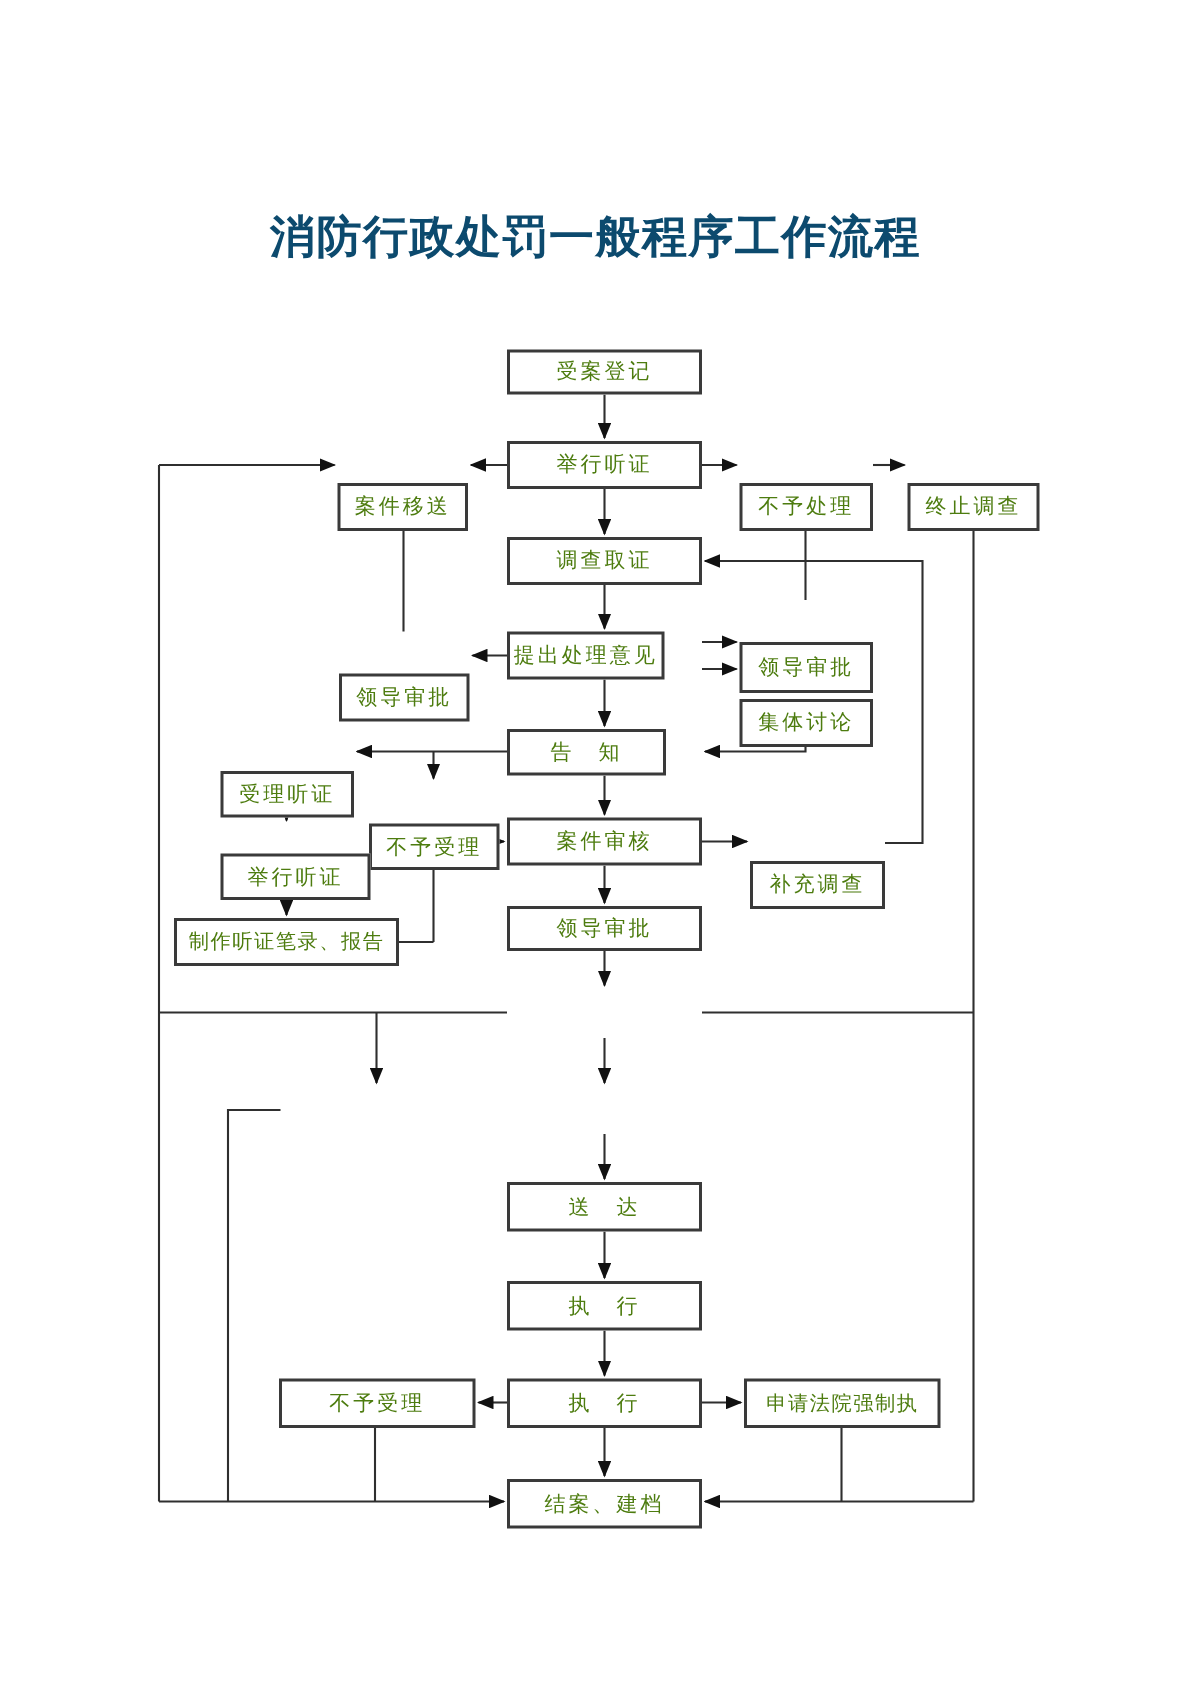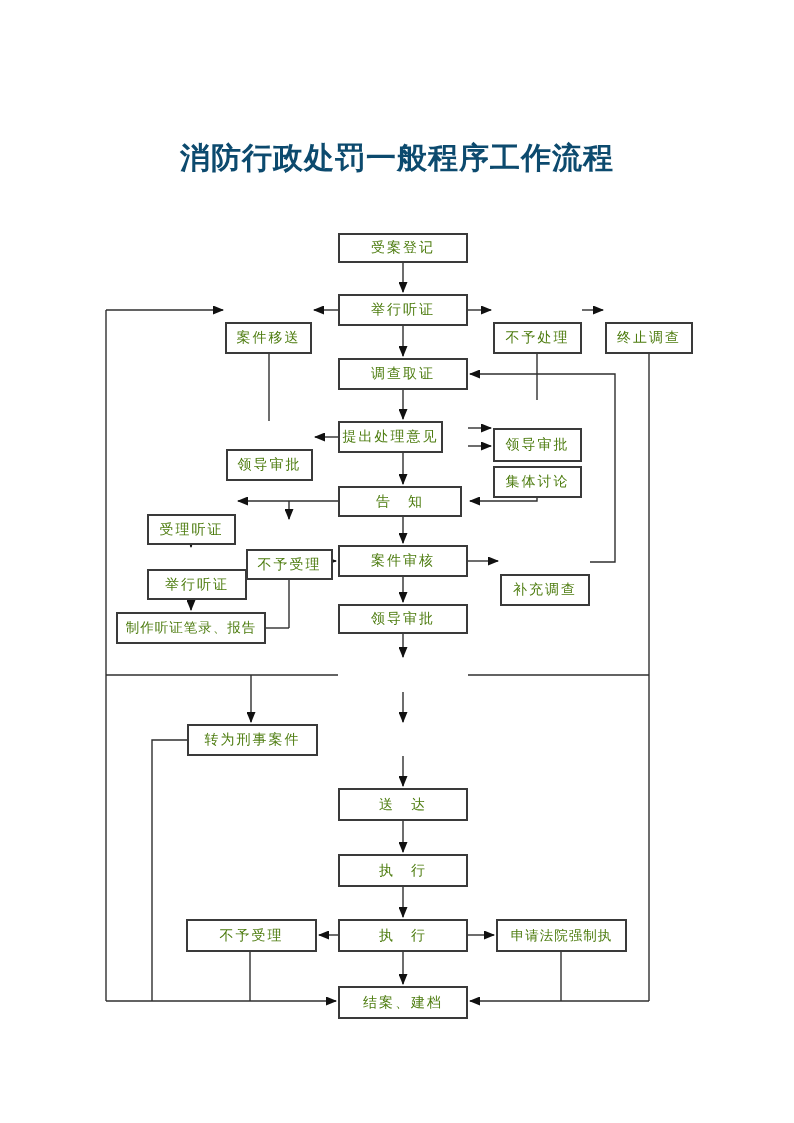--- a/index.html
+++ b/index.html
@@ -115,32 +115,31 @@
   <div class="node small" style="left:493px;top:294px;width:89px;height:32px">不予处理</div>
   <div class="node small" style="left:605px;top:294px;width:88px;height:32px">终止调查</div>
 
   <div class="node" style="left:338px;top:358px;width:130px;height:32px">调查取证</div>
 
   <div class="node small" style="left:226px;top:421px;width:87px;height:32px">领导审批</div>
   <div class="node" style="left:338px;top:421px;width:105px;height:32px">提出处理意见</div>
   <div class="node small" style="left:493px;top:400px;width:89px;height:34px">领导审批</div>
   <div class="node small" style="left:493px;top:438px;width:89px;height:32px">集体讨论</div>
 
-  <div class="node" style="left:338px;top:486px;width:124px;height:31px">告　知</div>
+  <div class="node" style="left:338px;top:486px;width:106px;height:31px">告　知</div>
   <div class="node small" style="left:147px;top:486px;width:89px;height:31px">受理听证</div>
   <div class="node small" style="left:246px;top:521px;width:87px;height:31px">不予受理</div>
   <div class="node small" style="left:147px;top:541px;width:100px;height:31px">举行听证</div>
   <div class="node" style="left:338px;top:545px;width:130px;height:32px">案件审核</div>
   <div class="node small" style="left:500px;top:546px;width:90px;height:32px">补充调查</div>
 
   <div class="node long" style="left:116px;top:612px;width:150px;height:32px">制作听证笔录、报告</div>
   <div class="node" style="left:338px;top:604px;width:130px;height:30px">领导审批</div>
 
 
-  <div class="node" style="left:187px;top:724px;width:131px;height:32px">转为刑事案件</div>
 
   <div class="node" style="left:338px;top:788px;width:130px;height:33px">送　达</div>
 
   <div class="node" style="left:338px;top:854px;width:130px;height:33px">执　行</div>
 
   <div class="node" style="left:186px;top:919px;width:131px;height:33px">不予受理</div>
   <div class="node" style="left:338px;top:919px;width:130px;height:33px">执　行</div>
   <div class="node" style="left:338px;top:986px;width:130px;height:33px">结案、建档</div>
 
   <div class="node long" style="left:496px;top:919px;width:131px;height:33px">申请法院强制执</div>

